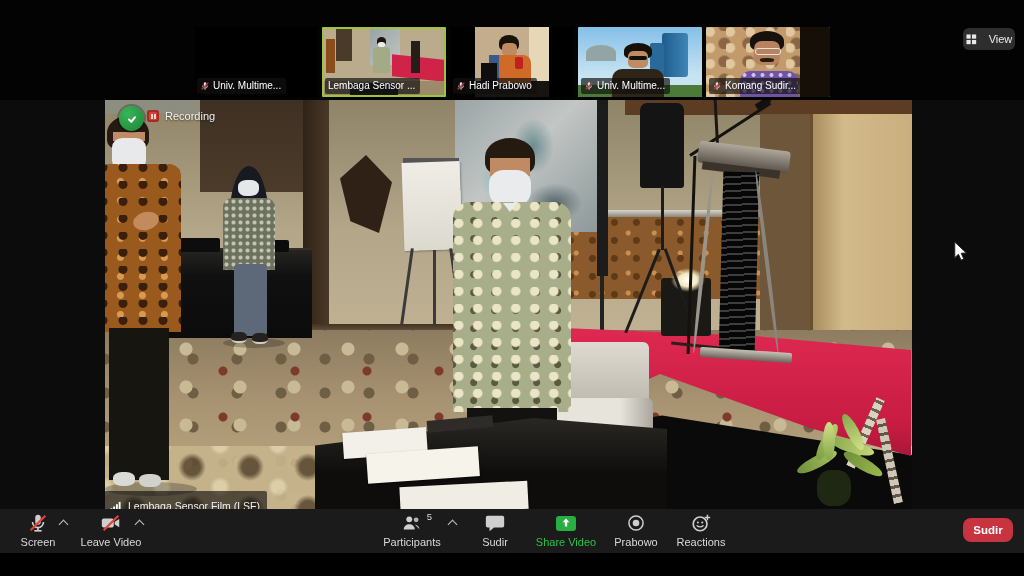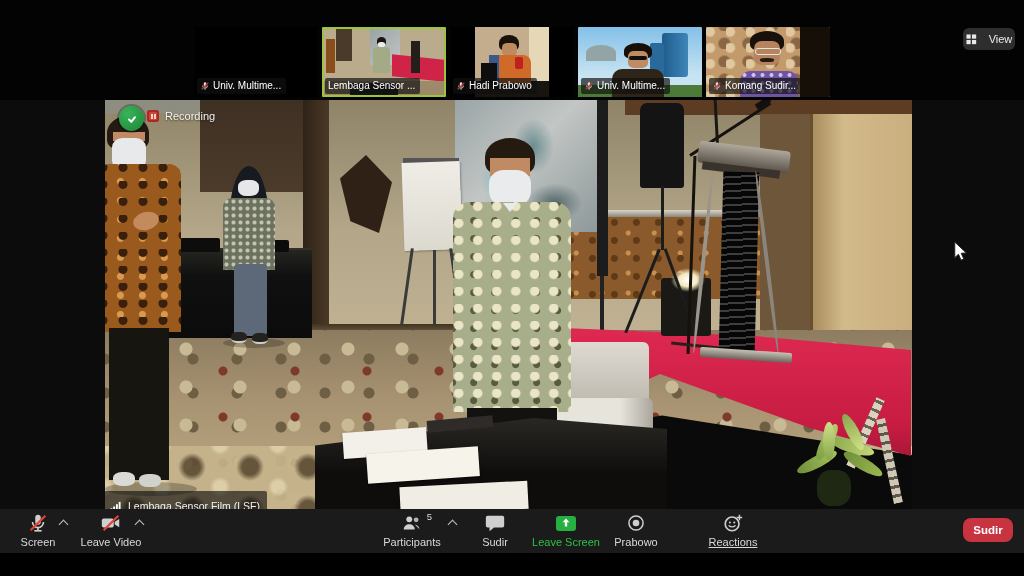--- a/index.html
+++ b/index.html
@@ -334,34 +334,34 @@
 </div>
 
 <div class="tb" style="left:532px;width:68px;">
   <span class="ic">
     <span id="sharebox">
         <svg width="12" height="12" viewBox="0 0 16 16">
           <path d="M8 2 L12.5 7 H9.6 V12.5 H6.4 V7 H3.5 Z" fill="#fff"></path>
         </svg>
       </span>
   </span>
-  <span class="green">Leave Screen</span>
+  <span class="green">Share Video</span>
 </div>
 
 <div class="tb" style="left:608px;width:56px;">
   <span class="ic">
     <svg width="20" height="20" viewBox="0 0 24 24">
         <circle cx="12" cy="12" r="8.5" stroke="#cfcfcf" stroke-width="1.8" fill="none"></circle>
         <circle cx="12" cy="12" r="4" fill="#cfcfcf"></circle>
       </svg>
   </span>
   <span>Prabowo</span>
 </div>
 
-<div class="tb" style="left:700px;width:66px;text-decoration:underline;">
+<div class="tb" style="left:668px;width:66px;">
   <span class="ic">
     <svg width="22" height="22" viewBox="0 0 24 24">
         <circle cx="11" cy="13" r="7.5" stroke="#cfcfcf" stroke-width="1.8" fill="none"></circle>
         <circle cx="8.6" cy="11.5" r="1.1" fill="#cfcfcf"></circle>
         <circle cx="13.4" cy="11.5" r="1.1" fill="#cfcfcf"></circle>
         <path d="M7.8 15a4.3 3.4 0 0 0 6.4 0" stroke="#cfcfcf" stroke-width="1.6" fill="none" stroke-linecap="round"></path>
         <line x1="19" y1="3" x2="19" y2="9" stroke="#cfcfcf" stroke-width="1.6"></line>
         <line x1="16" y1="6" x2="22" y2="6" stroke="#cfcfcf" stroke-width="1.6"></line>
       </svg>
   </span>

